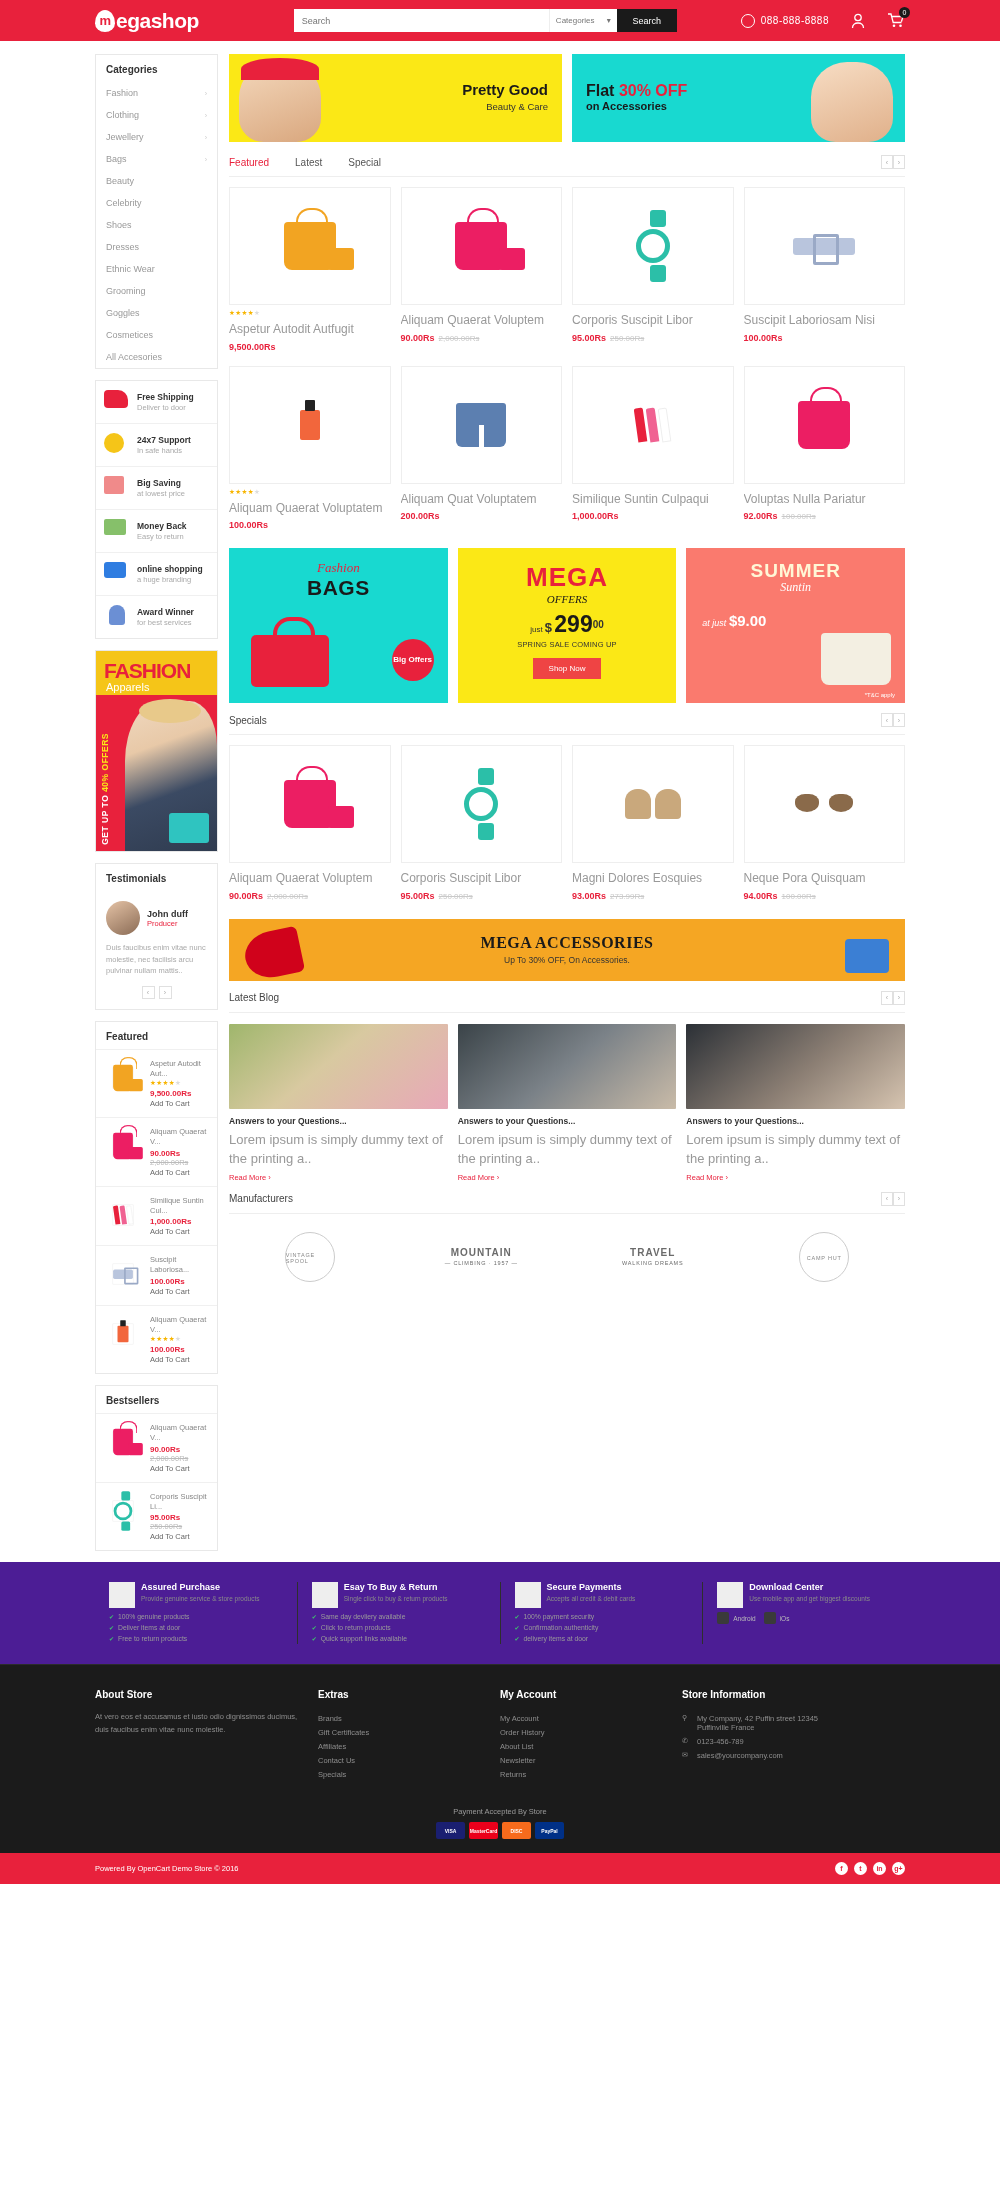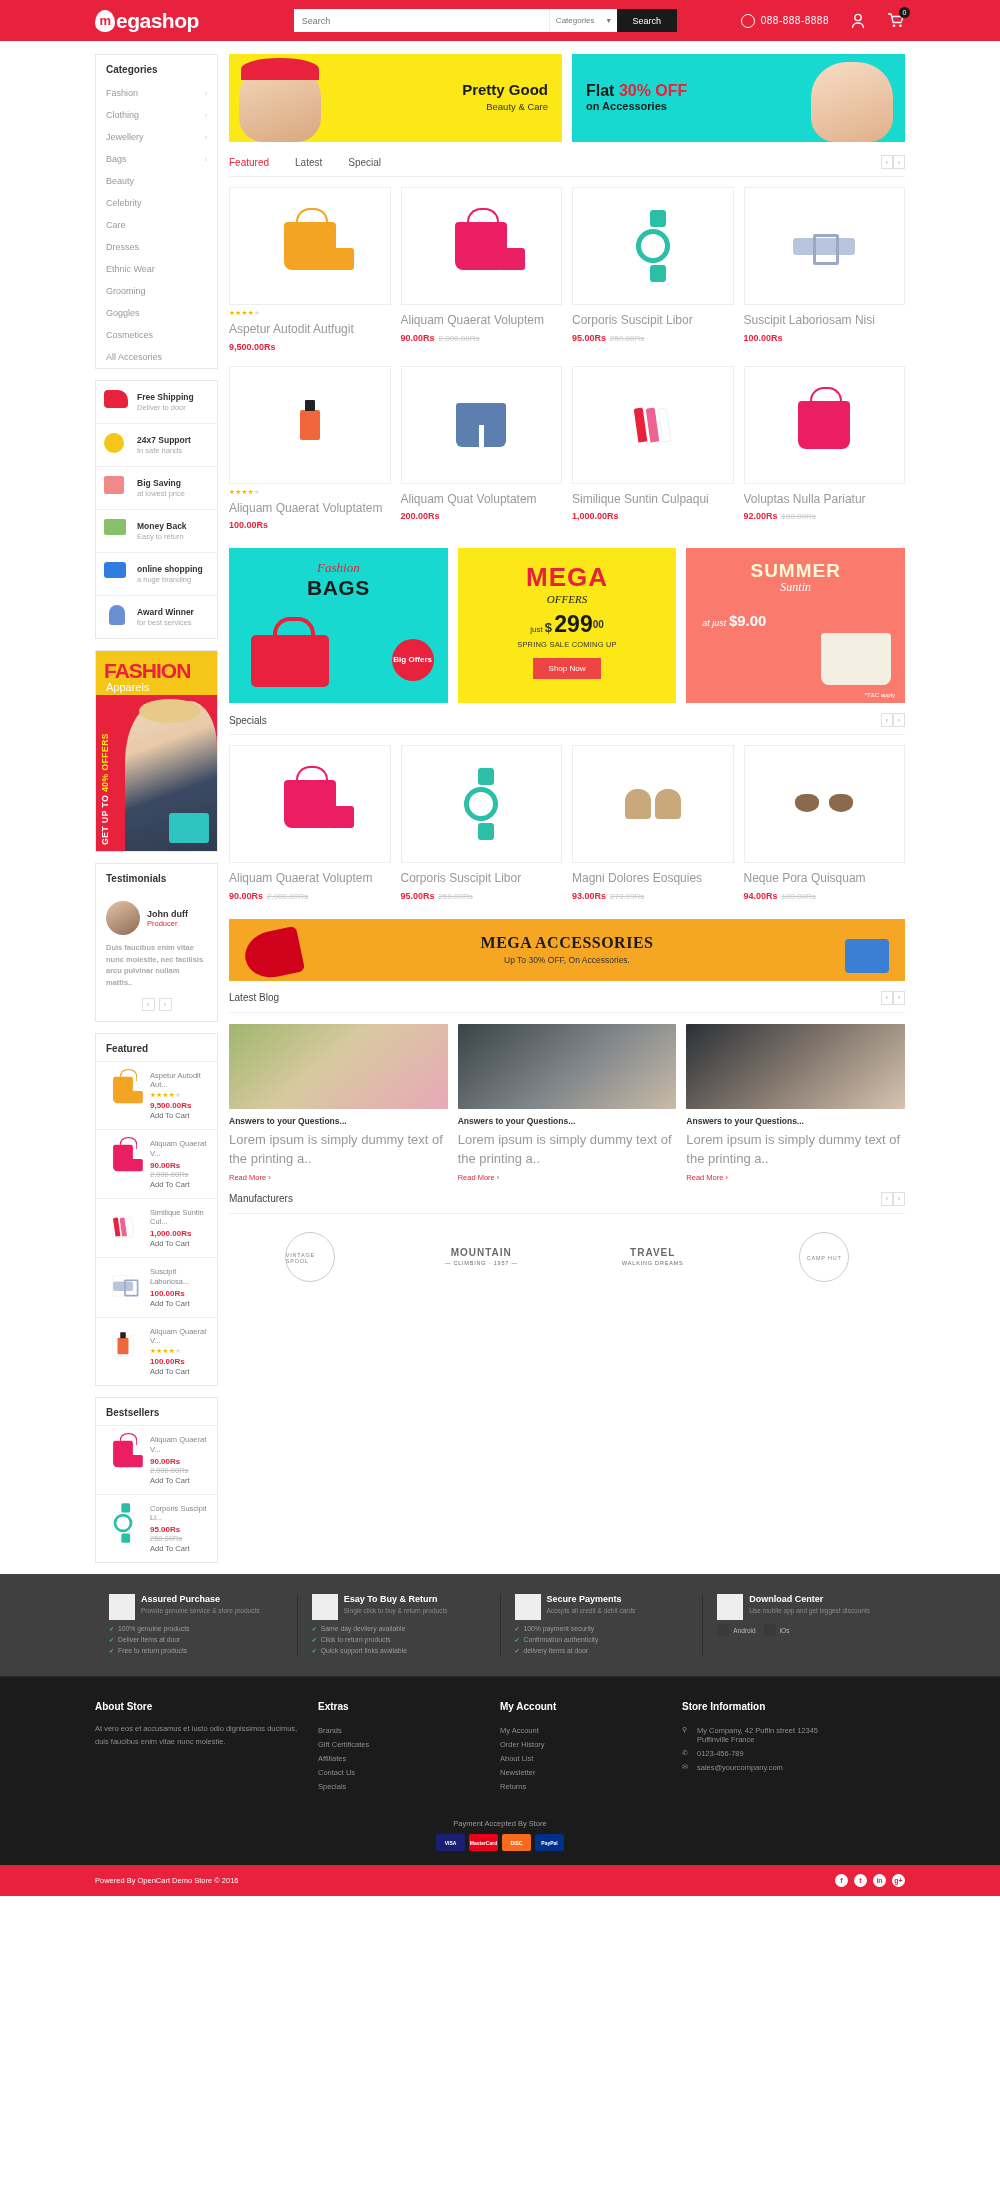--- a/index.html
+++ b/index.html
@@ -46,21 +46,21 @@
   .fash-girl{position:absolute;right:0;bottom:0;width:92px;height:150px;
     background:linear-gradient(160deg,#f0d9c0 0%,#e8c9a8 30%,#3b4a63 60%,#2f3b4f 100%);border-radius:40% 30% 0 0;}
   .fash-hat{position:absolute;right:16px;top:48px;width:62px;height:24px;background:#e8c98a;border-radius:50%;}
   .fash-bag{position:absolute;right:8px;bottom:8px;width:40px;height:30px;background:#2fc4c0;border-radius:3px;}
   
   .testi{padding:10px;}
   .testi-head{display:flex;gap:7px;align-items:center;margin-bottom:7px;}
   .avatar{width:34px;height:34px;border-radius:50%;background:linear-gradient(150deg,#e5c3a6,#8a6b55);flex:0 0 34px;}
   .testi-name{font-size:9px;font-weight:bold;color:#333;}
   .testi-role{font-size:7.5px;color:#e8213c;}
-  .testi-body{font-size:7.5px;color:#aaa;line-height:1.55;font-weight:bold;}
+  .testi-body{font-size:7.5px;color:#aaa;line-height:1.55;}
   .testi-nav{display:flex;justify-content:center;gap:4px;margin-top:9px;}
   .navbtn{width:13px;height:13px;border:1px solid #e0e0e0;color:#aaa;font-size:7px;
     display:flex;align-items:center;justify-content:center;background:#fff;cursor:pointer;}
   
   .sp{display:flex;gap:8px;padding:9px 8px;border-top:1px solid #f0f0f0;align-items:flex-start;}
   .sp-img{width:38px;height:38px;flex:0 0 38px;border:1px solid #eee;position:relative;background:#fff;}
   .sp-name{font-size:7.5px;color:#888;line-height:1.3;}
   .sp-price{font-size:8px;color:#e8213c;font-weight:bold;margin-top:2px;}
   .sp-old{font-size:7.5px;color:#bbb;text-decoration:line-through;}
   .sp-cart{font-size:7.5px;color:#666;margin-top:1px;}
@@ -173,21 +173,21 @@
   .btext{font-size:13px;color:#999;line-height:1.5;margin-top:4px;}
   .bmore{font-size:7.5px;color:#e8213c;margin-top:4px;display:inline-block;}
   
   .manu{display:flex;gap:10px;padding:14px 0 20px;}
   .mlogo{flex:1;height:58px;display:flex;align-items:center;justify-content:center;flex-direction:column;color:#6b6b6b;}
   .mlogo .mt{font-size:10px;font-weight:bold;letter-spacing:1px;}
   .mlogo .ms{font-size:5.5px;letter-spacing:.8px;margin-top:2px;}
   .mcircle{width:50px;height:50px;border-radius:50%;border:1.5px solid #ccc;display:flex;
     align-items:center;justify-content:center;flex-direction:column;color:#888;}
   
-  .fservices{background:#404040;padding:20px 95px;display:flex;}
+  .fservices{background:#4c1d95;padding:20px 95px;display:flex;}
   .fs{flex:1;padding:0 14px;border-right:1px solid #2e2e2e;}
   .fs:last-child{border-right:0;}
   .fs-head{display:flex;gap:8px;align-items:flex-start;margin-bottom:7px;}
   .fs-ico{width:24px;height:22px;flex:0 0 24px;}
   .fs h4{font-size:9px;color:#fff;font-weight:bold;margin-bottom:2px;}
   .fs p{font-size:6.5px;color:#8a8a8a;line-height:1.4;}
   .fs li{list-style:none;font-size:6.8px;color:#9a9a9a;padding:2px 0;display:flex;gap:4px;}
   .tick{color:#3ec46d;font-size:6px;}
   .dl-btns{display:flex;gap:8px;margin-top:8px;}
   .dl-b{display:flex;align-items:center;gap:4px;color:#bbb;font-size:6.5px;}
@@ -273,21 +273,21 @@
    </li>
           <li>
      <span>Beauty</span>
 
    </li>
           <li>
      <span>Celebrity</span>
 
    </li>
           <li>
-     <span>Care</span>
+     <span>Shoes</span>
 
    </li>
           <li>
      <span>Dresses</span>
 
    </li>
           <li>
      <span>Ethnic Wear</span>
 
    </li>

